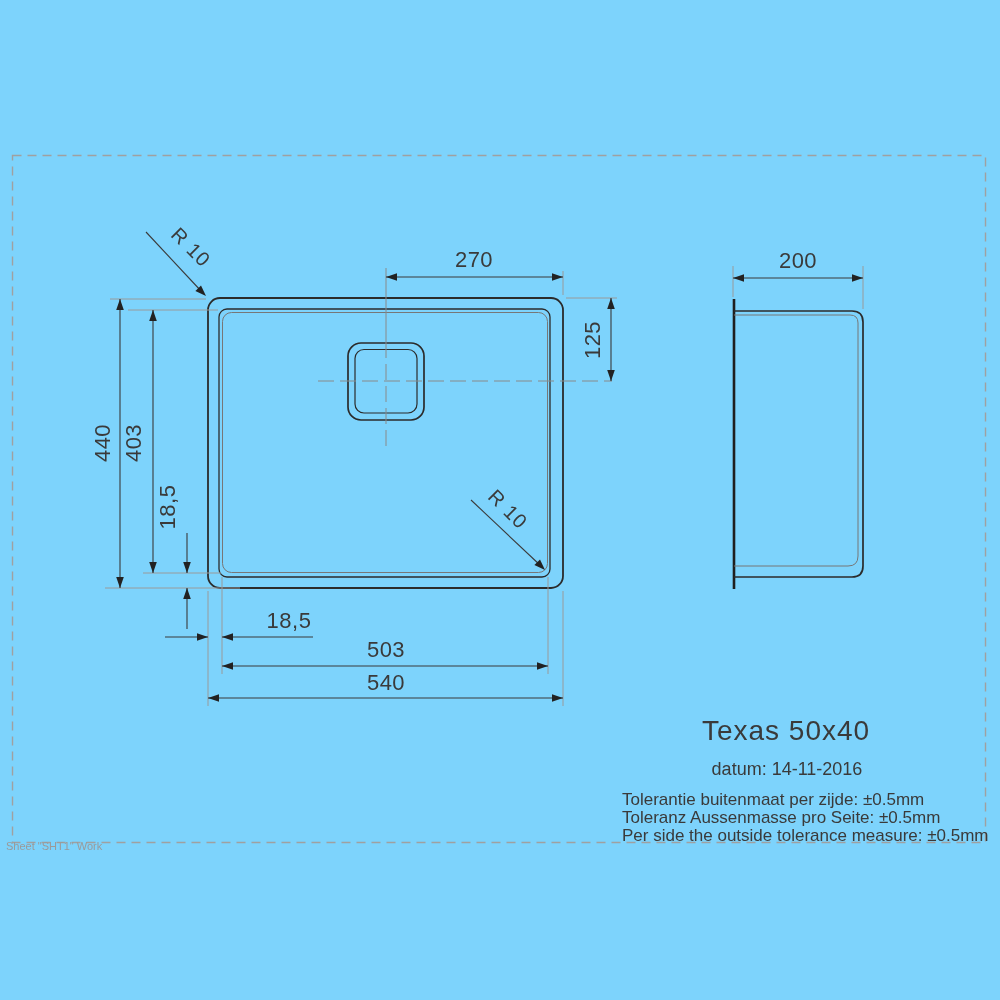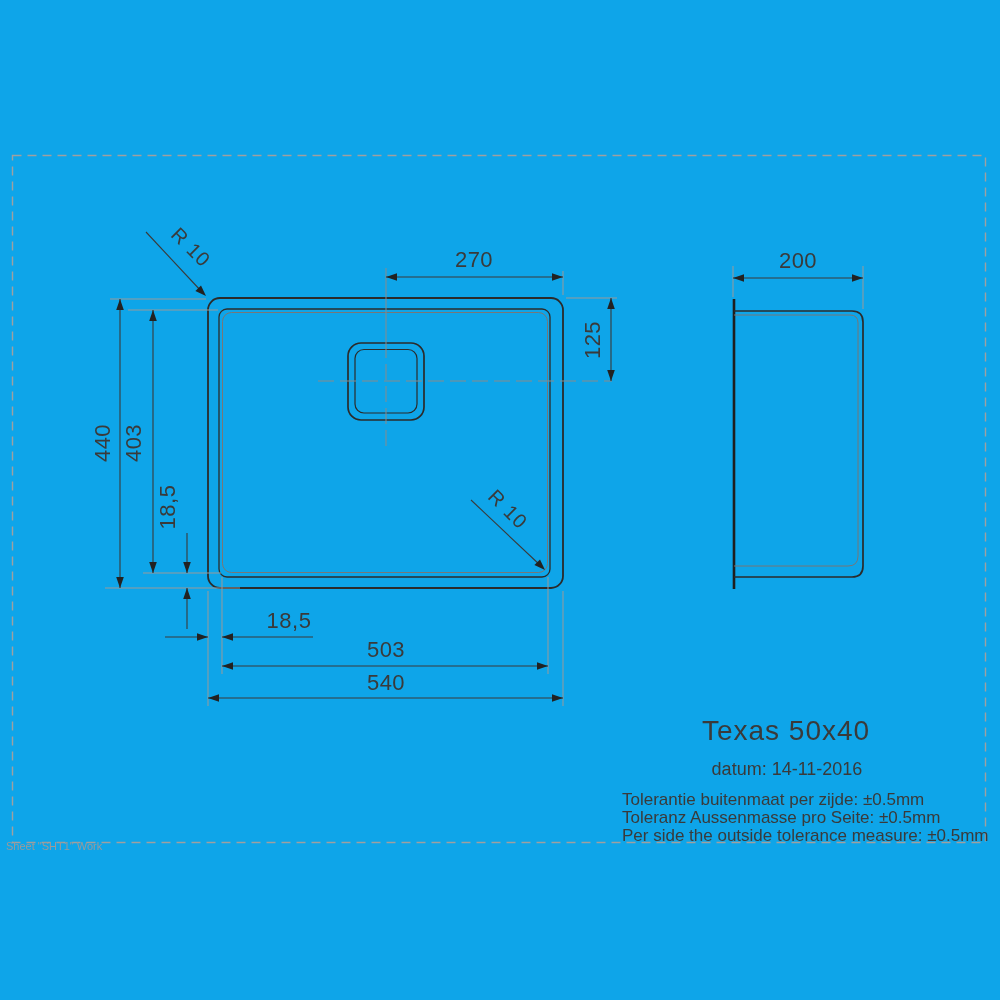--- a/index.html
+++ b/index.html
@@ -1,16 +1,16 @@
 <!DOCTYPE html>
 <html><head>
 <meta charset="utf-8">
 <style>
   html,body{margin:0;padding:0;background:#ffffff;}
-  #stage{position:relative;width:1000px;height:1000px;background:#0ea5e9;overflow:hidden;
+  #stage{position:relative;width:1000px;height:1000px;background:#7dd3fc;overflow:hidden;
          font-family:"Liberation Sans", sans-serif;}
   svg{position:absolute;top:0;left:0;}
   text{font-family:"Liberation Sans", sans-serif;fill:#3a3a3a;}
   .dim-text{font-size:22px;letter-spacing:0.5px;}
   .radius-text{font-size:20px;letter-spacing:1px;}
   .title-text{font-size:28px;letter-spacing:1px;}
   .date-text{font-size:18px;}
   .tol-text{font-size:17px;}
   .sheet-text{font-size:11px;fill:#9a9a9a;}
   .obj{stroke:#2b2b2b;fill:none;}

